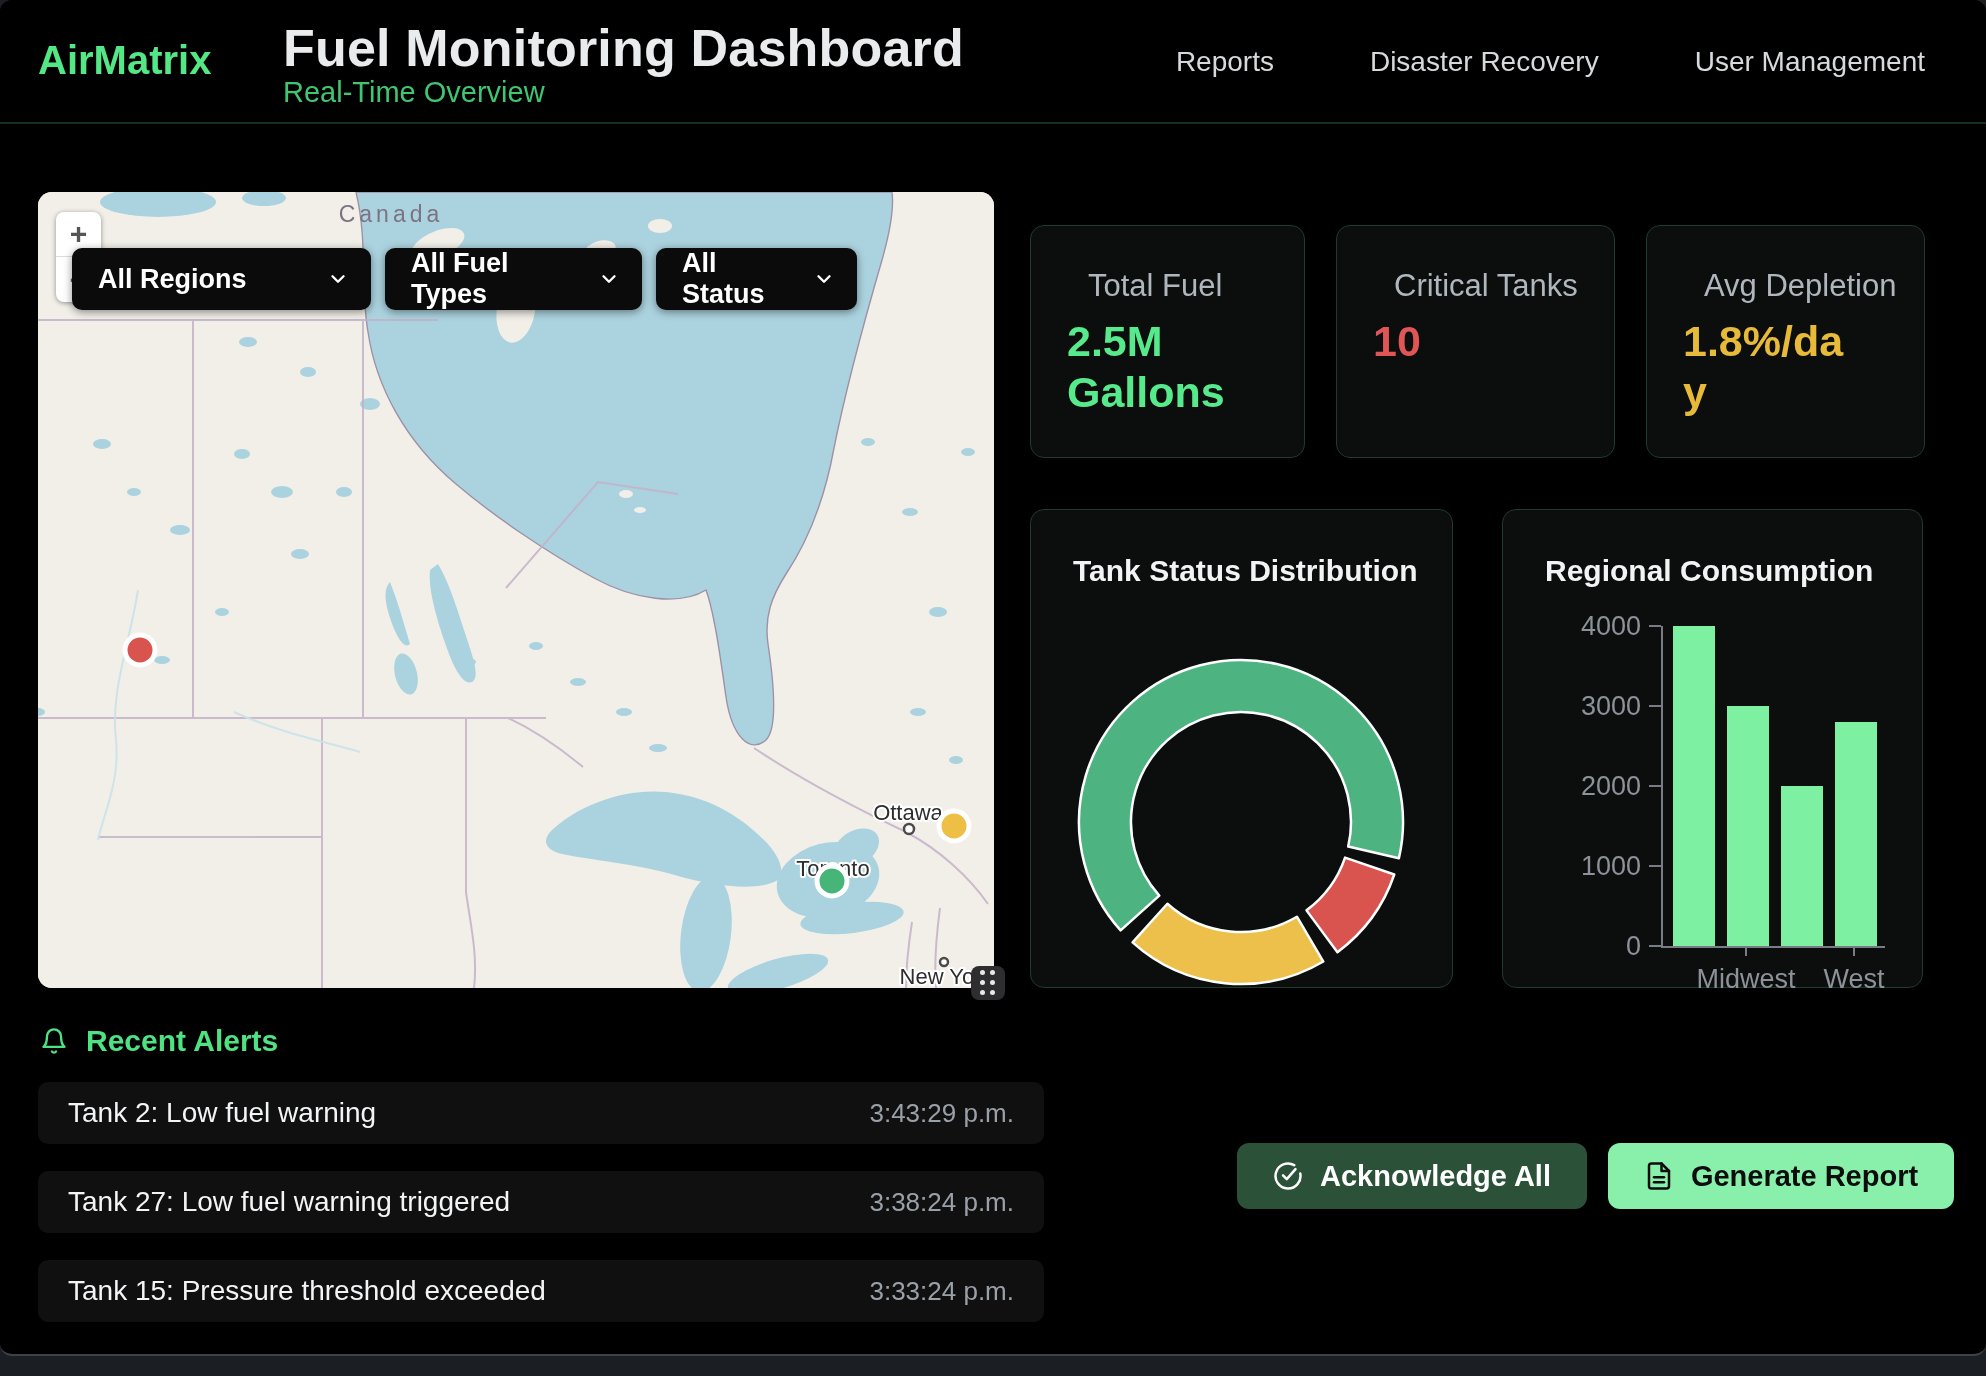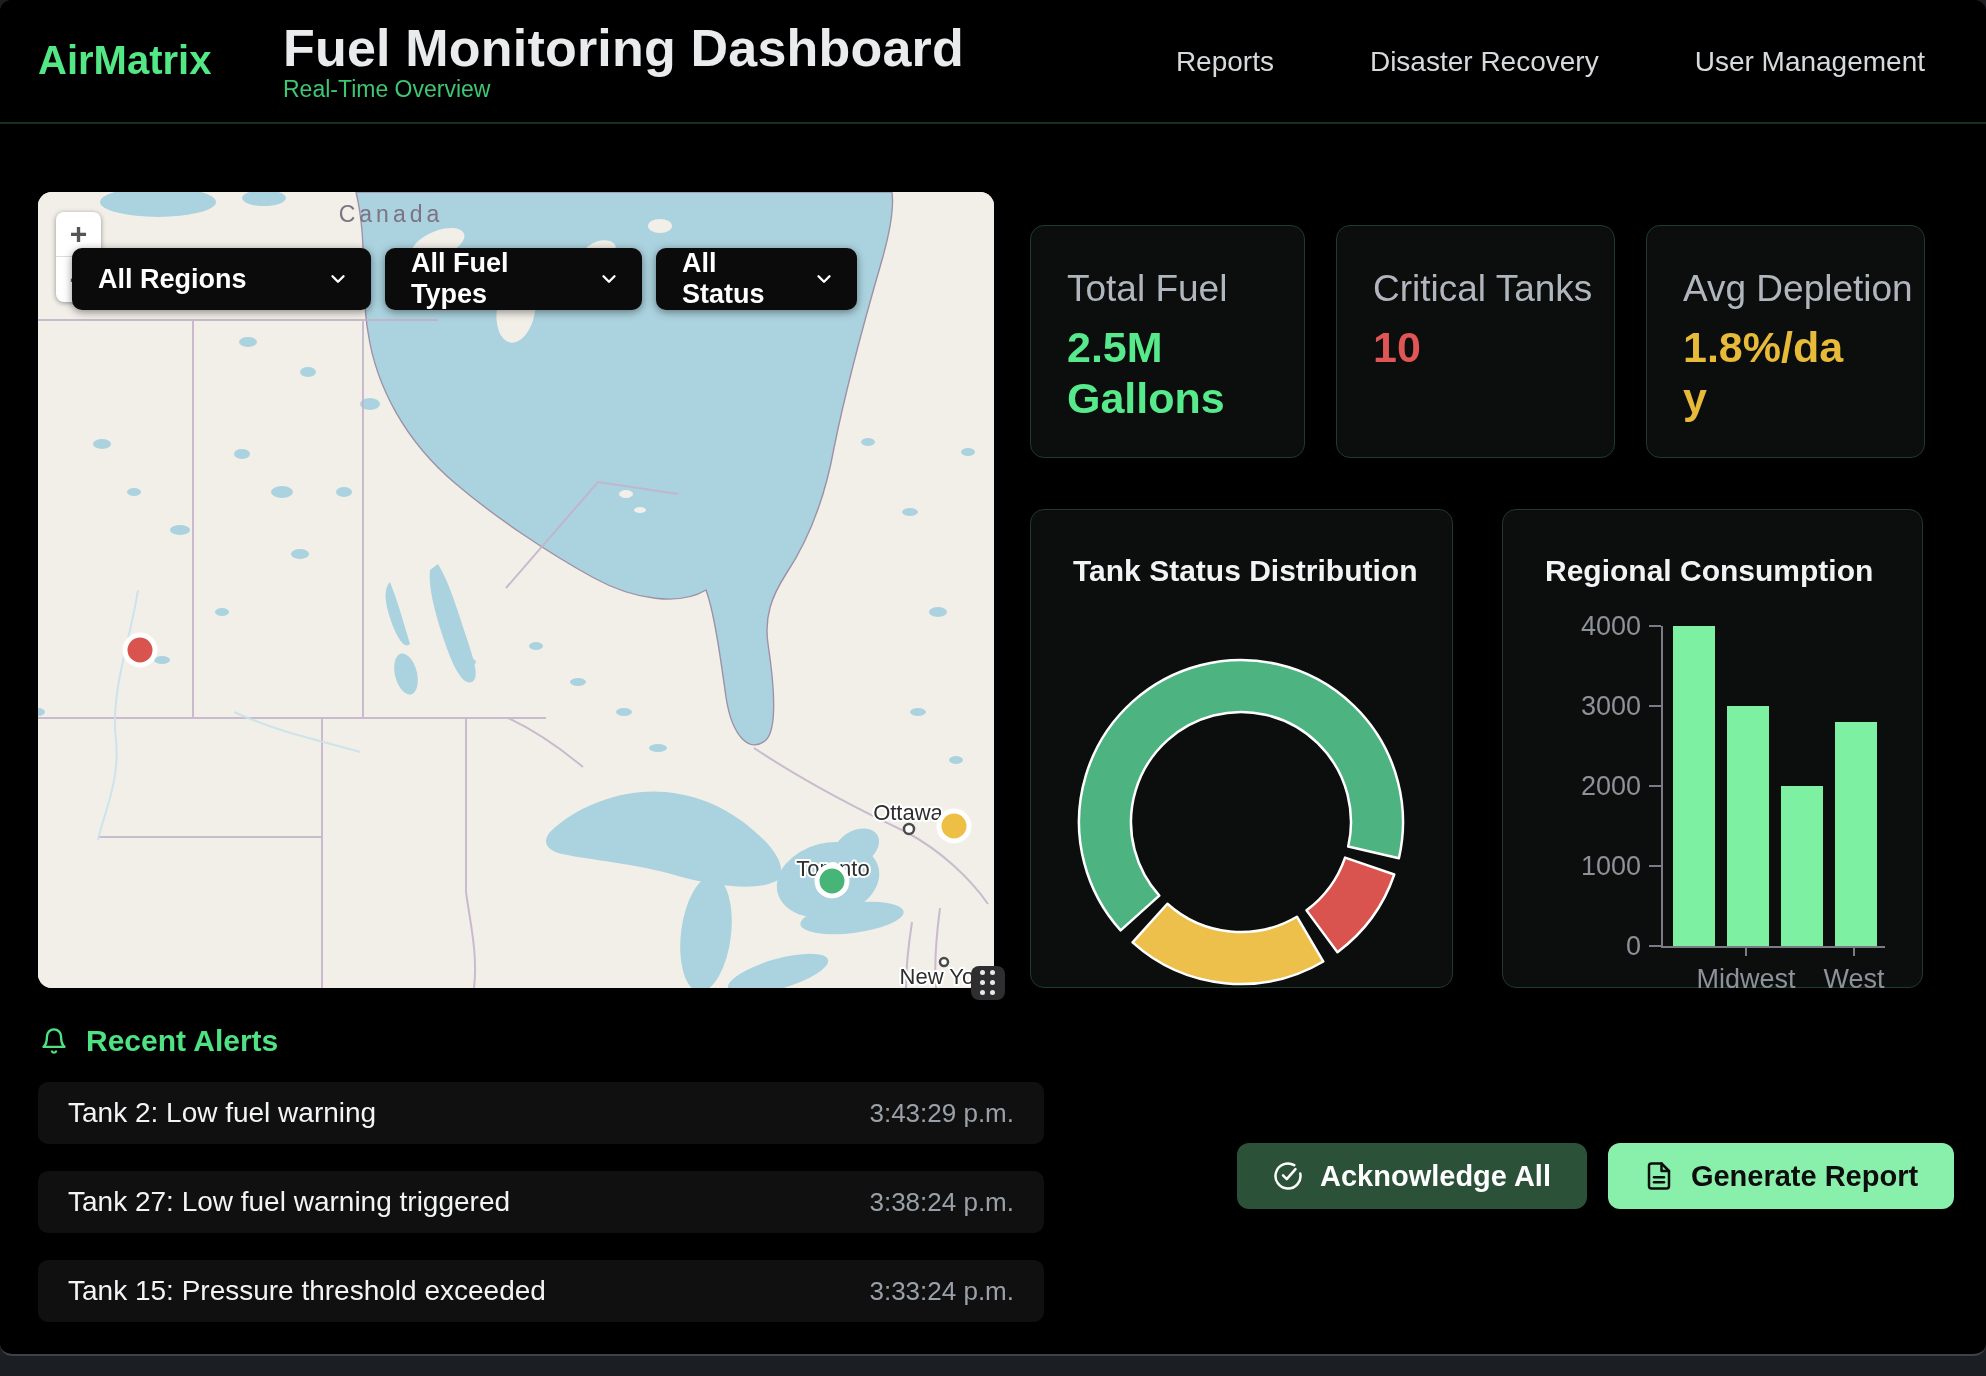--- a/index.html
+++ b/index.html
@@ -4,21 +4,21 @@
 <style>
   html,body{margin:0;padding:0;background:#1b1e23;width:1986px;height:1376px;overflow:hidden;
     font-family:"Liberation Sans", sans-serif;-webkit-font-smoothing:antialiased;}
   .app{position:absolute;left:0;top:0;width:1986px;height:1356px;background:#000;
     border-radius:12px;border-bottom:2px solid #3d4148;box-sizing:border-box;overflow:hidden;}
   
   .header{position:absolute;left:0;top:0;width:100%;height:124px;background:#000;
     border-bottom:2px solid #14301f;box-sizing:border-box;}
   .logo{position:absolute;left:38px;top:38px;font-size:40px;font-weight:700;color:#53e786;}
   .title{position:absolute;left:283px;top:18px;font-size:52px;font-weight:700;color:#e9ebed;letter-spacing:.2px;}
-  .subtitle{position:absolute;left:283px;top:76px;font-size:23px;font-weight:500;color:#3fc673;}
+  .subtitle{position:absolute;left:283px;top:76px;font-size:29px;font-weight:500;color:#3fc673;}
   .nav{position:absolute;right:61px;top:0;height:124px;display:flex;align-items:center;gap:96px;}
   .nav a{color:#d7dadd;font-size:28px;font-weight:500;text-decoration:none;cursor:pointer;}
   
   .map{position:absolute;left:38px;top:192px;width:956px;height:796px;border-radius:14px;
     overflow:hidden;background:#f2efe9;}
   .map svg{position:absolute;left:0;top:0;}
   .zoomctl{position:absolute;left:56px;top:212px;width:45px;height:90px;background:#fff;border-radius:8px;
     box-shadow:0 1px 5px rgba(0,0,0,.4);z-index:2;}
   .zoomctl .zbtn{width:45px;height:45px;display:flex;align-items:center;justify-content:center;
     font-size:30px;font-weight:700;color:#555;box-sizing:border-box;cursor:pointer;}
@@ -29,21 +29,21 @@
     box-sizing:border-box;cursor:pointer;box-shadow:0 2px 8px rgba(0,0,0,.45);}
   .f1{width:299px;}.f2{width:257px;}.f3{width:201px;}
   .chev{margin-left:18px;display:flex;}
   .drag-handle{position:absolute;left:971px;top:966px;width:34px;height:34px;background:#2e2e30;
     border-radius:8px;z-index:4;display:grid;grid-template-columns:repeat(2,6px);grid-auto-rows:6px;
     gap:4px;align-content:center;justify-content:center;cursor:grab;}
   .drag-handle i{width:5px;height:5px;border-radius:50%;background:#e8e8e8;}
   
   .card{position:absolute;background:#0b0e0c;border:1px solid #1e3b2b;border-radius:14px;box-sizing:border-box;}
   .stat{top:225px;height:233px;padding:42px 0 0 36px;}
-  .stat .slabel{font-size:37px;color:#b0b6bd;font-weight:500;}
+  .stat .slabel{font-size:31px;color:#b0b6bd;font-weight:500;margin-left:21px;}
   .stat .svalue{margin-top:12px;font-size:43px;font-weight:700;line-height:1.18;width:175px;overflow-wrap:anywhere;}
   .stat1{left:1030px;width:275px;} .stat2{left:1336px;width:279px;} .stat3{left:1646px;width:279px;}
   
   .chartcard{top:509px;height:479px;}
   .chart1{left:1030px;width:423px;} .chart2{left:1502px;width:421px;}
   .ctitle{position:absolute;left:42px;top:44px;font-size:30px;font-weight:700;color:#f2f3f5;}
   #donut-svg{position:absolute;left:0;top:0;}
   #bar-chart{position:absolute;left:0;top:0;width:421px;height:479px;}
   #bar-chart .plot{position:absolute;left:158px;top:116px;width:222px;height:320px;
     border-left:2px solid #787d85;border-bottom:2px solid #787d85;}

